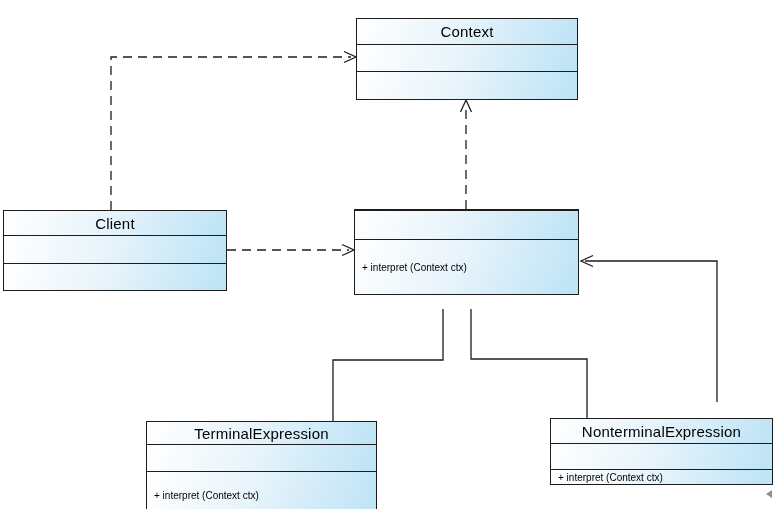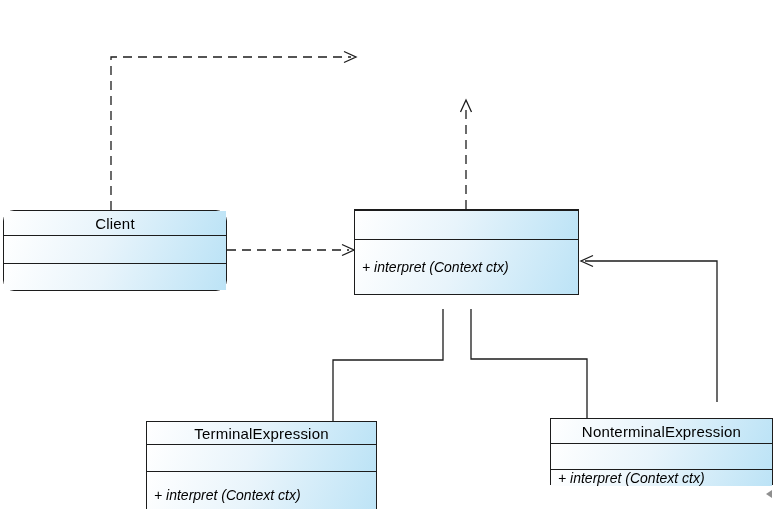--- a/index.html
+++ b/index.html
@@ -37,29 +37,28 @@
   }
   .c-attrs {
     border-top: 1px solid #1c1c1c;
   }
   .c-methods {
     border-top: 1px solid #1c1c1c;
     flex: 1 1 auto;
     display: flex;
     align-items: center;
     padding-left: 7px;
-    font-size: 14px;
+    font-size: 10px;
     white-space: nowrap;
-    font-style: italic;
   }
   #box-context      { left: 356px; top: 18px;  width: 222px; height: 82px; }
   #box-context .c-title    { height: 25px; }
   #box-context .c-attrs    { height: 27px; }
 
-  #box-client       { left: 3px;   top: 210px; width: 224px; height: 81px; border-radius: 11px; }
+  #box-client       { left: 3px;   top: 210px; width: 224px; height: 81px; }
   #box-client .c-title     { height: 24px; }
   #box-client .c-attrs     { height: 28px; }
 
   #box-abstract     { left: 354px; top: 209px; width: 225px; height: 86px; }
   #box-abstract .c-title   { height: 24px; }
   #box-abstract .c-attrs   { height: 29px; }
 
   #box-terminal     { left: 146px; top: 421px; width: 231px; height: 98px; }
   #box-terminal .c-title   { height: 22px; }
   #box-terminal .c-attrs   { height: 27px; }
@@ -118,20 +117,25 @@
     <polygon class="hollow" points="443,296 449,309 437,309"></polygon>
 
     <polyline points="587,418 587,359 471,359 471,309"></polyline>
     <polygon class="hollow" points="471,296 477,309 465,309"></polygon>
 
     <polyline points="717,402 717,261 585,261"></polyline>
     <path d="M593,255.5 L581,261 L593,266.5"></path>
     <polygon class="hollow" points="717,402 722,410 717,418 712,410"></polygon>
   </svg>
 
+  <div id="box-context" class="uml-class">
+    <div class="compartment c-title">Context</div>
+    <div class="compartment c-attrs"></div>
+    <div class="compartment c-methods"></div>
+  </div>
 
   <div id="box-client" class="uml-class">
     <div class="compartment c-title">Client</div>
     <div class="compartment c-attrs"></div>
     <div class="compartment c-methods"></div>
   </div>
 
   <div id="box-abstract" class="uml-class">
     <div class="compartment c-attrs"></div>
     <div class="compartment c-methods">+ interpret (Context ctx)</div>

